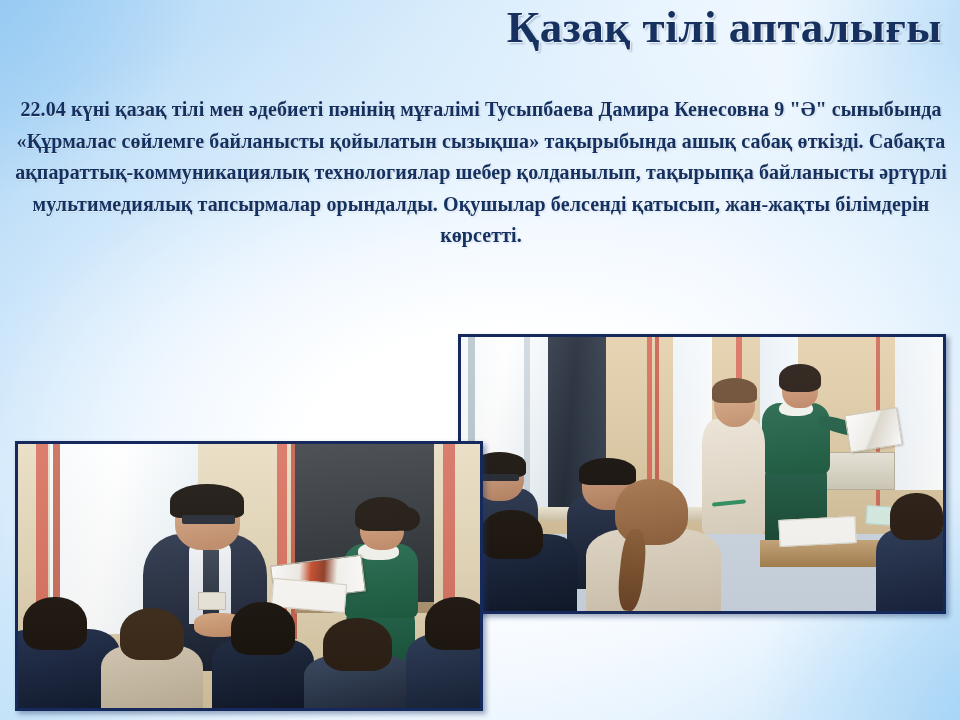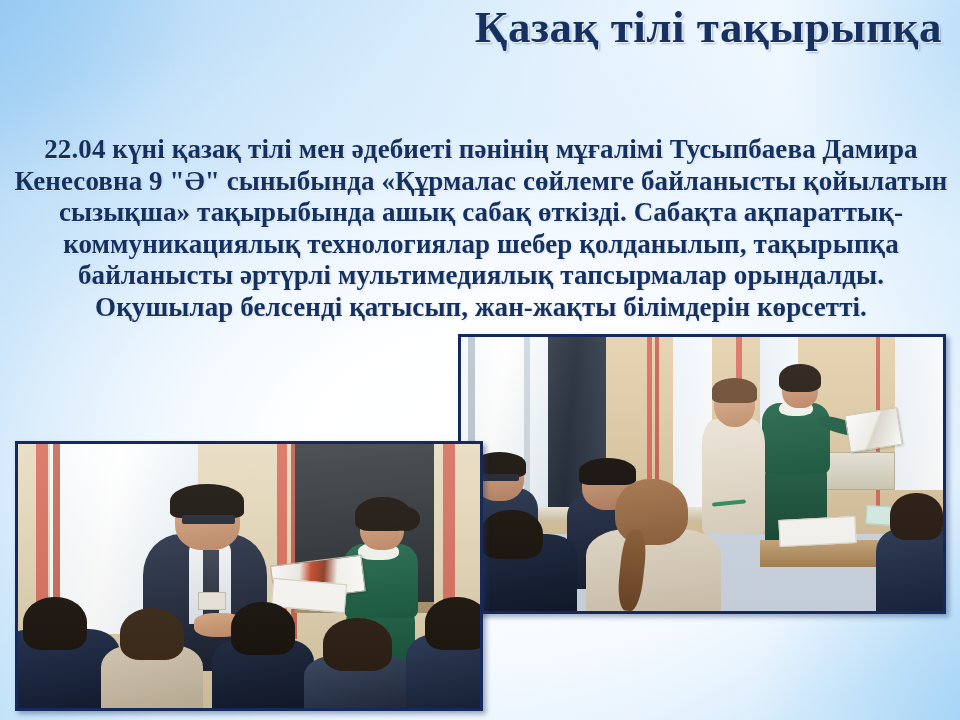--- a/index.html
+++ b/index.html
@@ -75,29 +75,28 @@
   
   #body-block {
     position:absolute;
     top:94px; left:14px;
     width:934px;
     z-index:6;
   }
   #body-text {
     font-family:"Liberation Serif", serif;
     font-weight:bold;
-    font-size:27px;
+    font-size:20px;
     line-height:31.5px;
     color:#14305e;
     text-align:center;
     letter-spacing:0.1px;
     text-shadow:
        0.6px 0.6px 0 rgba(255,255,255,0.62),
        1px 1px 1.6px rgba(50,80,130,0.26);
-    margin-top: 40px;
   }
 
   
   .photo {
     position:absolute;
     border:3px solid #16295c;
     overflow:hidden;
     background:#cfd9e4;
     box-shadow:3px 3px 5px rgba(30,55,100,0.42);
   }
@@ -469,21 +468,21 @@
     background:linear-gradient(180deg, rgba(255,255,255,0.10), rgba(0,0,0,0.06));
     pointer-events:none;
   }
 </style>
 </head>
 <body>
 
 <div id="slide">
 
   <div id="title-block">
-    <div id="slide-title">Қазақ тілі тақырыпқа</div>
+    <div id="slide-title">Қазақ тілі апталығы</div>
   </div>
 
   <div id="body-block">
     <p id="body-text">22.04 күні қазақ тілі мен әдебиеті пәнінің мұғалімі Тусыпбаева Дамира Кенесовна 9 "Ә" сыныбында  «Құрмалас сөйлемге байланысты қойылатын сызықша» тақырыбында ашық сабақ өткізді. Сабақта ақпараттық-коммуникациялық технологиялар шебер қолданылып, тақырыпқа байланысты әртүрлі мультимедиялық тапсырмалар орындалды. Оқушылар белсенді қатысып, жан-жақты білімдерін көрсетті.</p>
   </div>
 
   <div class="photo" id="photo-right">
     <div class="scene">
       <div class="ph wall"></div>
       <div class="ph win-a"></div>

